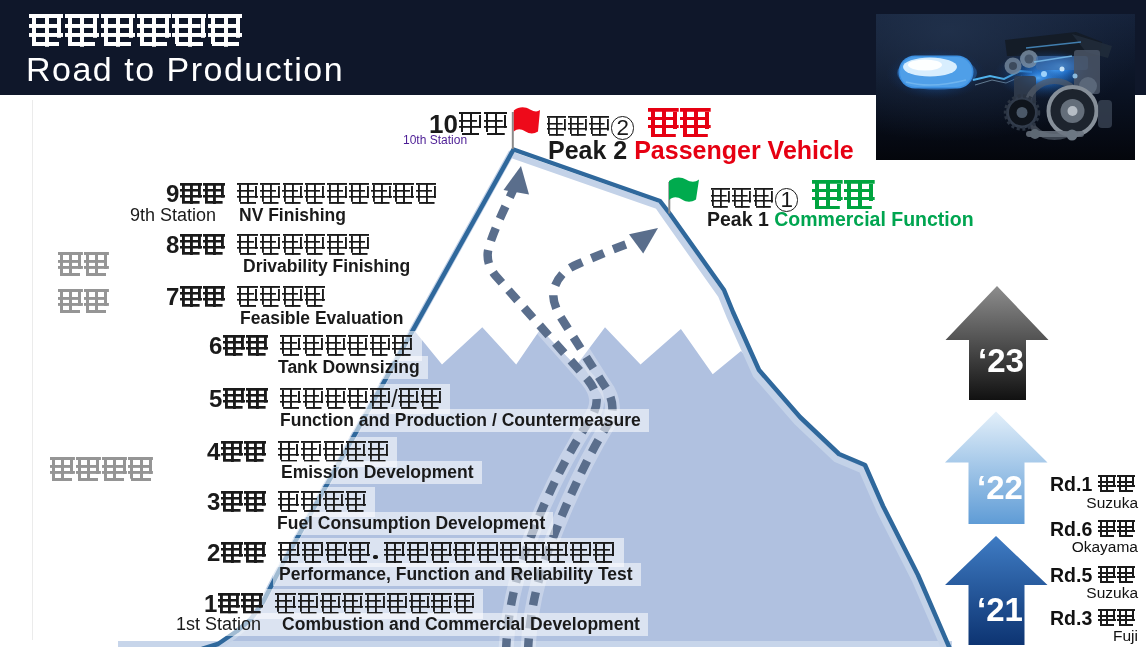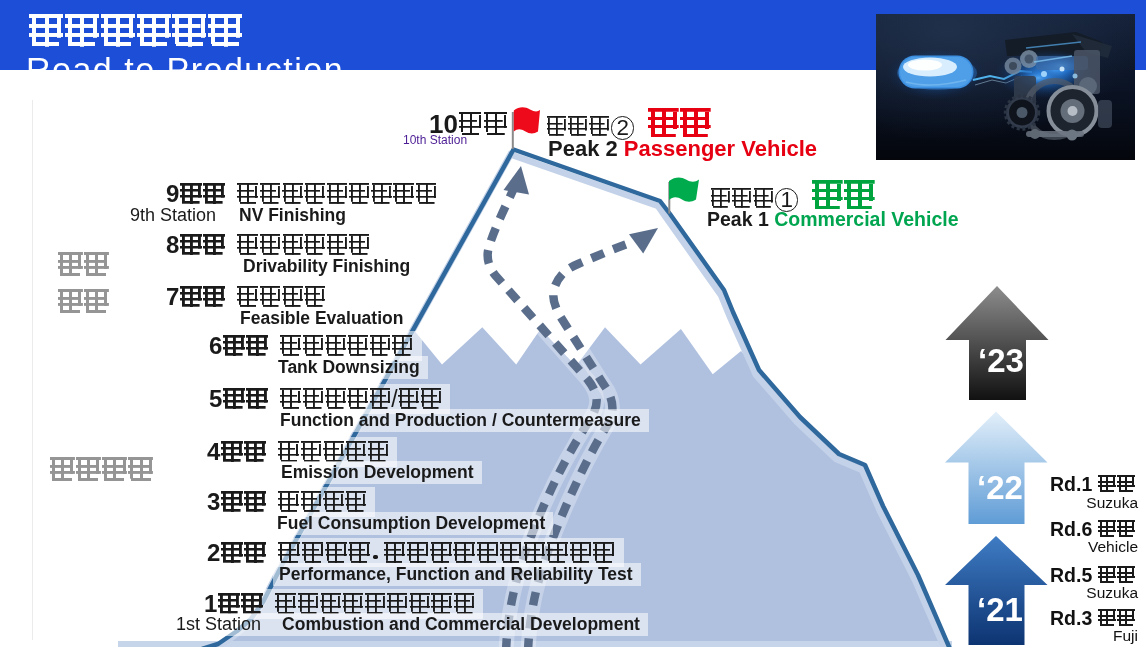--- a/index.html
+++ b/index.html
@@ -1,17 +1,17 @@
 <!DOCTYPE html>
 <html><head><meta charset="utf-8">
 <style>
 html,body{margin:0;padding:0}
 body{width:1146px;height:647px;overflow:hidden;position:relative;background:#fff;
  font-family:"Liberation Sans",sans-serif;}
-#hdr{position:absolute;left:0;top:0;width:1146px;height:70px;background:#1d4ed8;color:#fff}
+#hdr{position:absolute;left:0;top:0;width:1146px;height:95px;background:#0f172a;color:#fff}
 #t1{position:absolute;left:28px;top:11px;font-size:37px;font-weight:bold;--c:#fff;letter-spacing:3.5px}
 #t2{position:absolute;left:26px;top:50px;font-size:34px;font-weight:normal;letter-spacing:1.5px}
 #scene,#engine,.abs{position:absolute}
 #scene{left:0;top:0}
 #engine{left:876px;top:14px}
 .hz{display:inline-block;width:.92em;height:.88em;margin:0 .025em;vertical-align:-0.07em;--cc:var(--c,#1a1a1a);
 background:
  linear-gradient(var(--cc),var(--cc)) 50% 0/96% 9% no-repeat,
  linear-gradient(var(--cc),var(--cc)) 0% 36%/78% 8% no-repeat,
  linear-gradient(var(--cc),var(--cc)) 50% 66%/96% 8% no-repeat,
@@ -37,21 +37,21 @@
 .ln1 .num{letter-spacing:0}
 .ln1 .cn{margin-left:11px;font-weight:normal;font-size:23px}
 .ln2{white-space:nowrap;font-size:17.5px;line-height:19px;position:absolute;color:#1a1a1a}
 .ln2 .st{font-weight:normal;font-size:18px}
 .band{background:rgba(255,255,255,0.55);padding:2px 8px 2px 6px;margin-left:-6px;margin-top:-2px}
 #p10a{position:absolute;left:429px;top:109px;font-size:26px;font-weight:bold;color:#1a1a1a}
 #p10b{position:absolute;left:403px;top:133px;font-size:12px;color:#4c1d95}
 #pk2a{position:absolute;left:546px;top:105px;font-size:22px;color:#1a1a1a;white-space:nowrap}
 #pk2a .big{font-size:33px;font-weight:bold;color:#e60012;--c:#e60012;margin-left:12px;vertical-align:-1px}
 #pk2a .big,.gray{font-weight:bold}
-#pk2b{position:absolute;left:548px;top:136px;font-size:22px;font-weight:bold;color:#1a1a1a;white-space:nowrap}
+#pk2b{position:absolute;left:548px;top:136px;font-size:25px;font-weight:bold;color:#1a1a1a;white-space:nowrap}
 #pk2b span{color:#e60012}
 #pk1a{position:absolute;left:710px;top:177px;font-size:22px;color:#1a1a1a;white-space:nowrap}
 #pk1a .big{font-size:33px;font-weight:bold;color:#00a43f;--c:#00a43f;margin-left:12px;vertical-align:-1px}
 #pk1b{position:absolute;left:707px;top:208px;font-size:19.5px;font-weight:bold;color:#1a1a1a;white-space:nowrap}
 #pk1b span{color:#00a550}
 .gray{position:absolute;font-size:27px;font-weight:bold;color:#959595;--c:#959595;letter-spacing:2px}
 .rd{position:absolute;font-size:19.5px;font-weight:bold;color:#111;white-space:nowrap}
 .rd2{position:absolute;font-size:15.5px;color:#111;white-space:nowrap}
 #vline{position:absolute;left:32px;top:100px;width:1px;height:540px;background:#e2e2e2;opacity:.7}
 </style></head>
@@ -178,21 +178,21 @@
 <circle cx="199" cy="62" r="2.5" fill="#9fd4f7" opacity="0.8"></circle>
 </g>
 <rect width="259" height="146" fill="none"></rect>
 </svg>
 <div id="vline"></div>
 <div id="p10a">10<i class="hz"></i><i class="hz"></i></div>
 <div id="p10b">10th Station</div>
 <div id="pk2a"><i class="hz"></i><i class="hz"></i><i class="hz"></i><i class="circ">2</i><span class="big bld"><i class="hz"></i><i class="hz"></i></span></div>
 <div id="pk2b">Peak 2 <span>Passenger Vehicle</span></div>
 <div id="pk1a"><i class="hz"></i><i class="hz"></i><i class="hz"></i><i class="circ">1</i><span class="big bld"><i class="hz"></i><i class="hz"></i></span></div>
-<div id="pk1b">Peak 1 <span>Commercial Vehicle</span></div>
+<div id="pk1b">Peak 1 <span>Commercial Function</span></div>
 <div class="gray bld" style="left:57px;top:250px"><i class="hz"></i><i class="hz"></i></div>
 <div class="gray bld" style="left:57px;top:287px"><i class="hz"></i><i class="hz"></i></div>
 <div class="gray bld" style="left:49px;top:455px;letter-spacing:0"><i class="hz"></i><i class="hz"></i><i class="hz"></i><i class="hz"></i></div>
 <div class="ln1" style="left:166px;top:181px"><b class="num">9<i class="hz"></i><i class="hz"></i></b><span class="cn"><i class="hz"></i><i class="hz"></i><i class="hz"></i><i class="hz"></i><i class="hz"></i><i class="hz"></i><i class="hz"></i><i class="hz"></i><i class="hz"></i></span></div>
 <div class="ln2" style="left:130px;top:206px"><span class="st">9th Station</span></div>
 <div class="ln2" style="left:239px;top:206px"><b>NV Finishing</b></div>
 <div class="ln1" style="left:166px;top:232px"><b class="num">8<i class="hz"></i><i class="hz"></i></b><span class="cn"><i class="hz"></i><i class="hz"></i><i class="hz"></i><i class="hz"></i><i class="hz"></i><i class="hz"></i></span></div>
 <div class="ln2" style="left:243px;top:257px"><b>Drivability Finishing</b></div>
 <div class="ln1" style="left:166px;top:284px"><b class="num">7<i class="hz"></i><i class="hz"></i></b><span class="cn"><i class="hz"></i><i class="hz"></i><i class="hz"></i><i class="hz"></i></span></div>
 <div class="ln2" style="left:240px;top:309px"><b>Feasible Evaluation</b></div>
@@ -204,16 +204,16 @@
 <div class="ln2 band" style="left:281px;top:463px"><b>Emission Development</b></div>
 <div class="ln1 band" style="left:207px;top:489px"><b class="num">3<i class="hz"></i><i class="hz"></i></b><span class="cn"><i class="hz"></i><i class="hz"></i><i class="hz"></i><i class="hz"></i></span></div>
 <div class="ln2 band" style="left:277px;top:514px"><b>Fuel Consumption Development</b></div>
 <div class="ln1 band" style="left:207px;top:540px"><b class="num">2<i class="hz"></i><i class="hz"></i></b><span class="cn" style="font-size:24px"><i class="hz"></i><i class="hz"></i><i class="hz"></i><i class="hz"></i><i class="dn"></i><i class="hz"></i><i class="hz"></i><i class="hz"></i><i class="hz"></i><i class="hz"></i><i class="hz"></i><i class="hz"></i><i class="hz"></i><i class="hz"></i><i class="hz"></i></span></div>
 <div class="ln2 band" style="left:279px;top:565px"><b>Performance, Function and Reliability Test</b></div>
 <div class="ln1 band" style="left:204px;top:591px"><b class="num">1<i class="hz"></i><i class="hz"></i></b><span class="cn"><i class="hz"></i><i class="hz"></i><i class="hz"></i><i class="hz"></i><i class="hz"></i><i class="hz"></i><i class="hz"></i><i class="hz"></i><i class="hz"></i></span></div>
 <div class="ln2 band" style="left:176px;top:615px"><span class="st">1st Station</span><b style="margin-left:21px">Combustion and Commercial Development</b></div>
 <div class="rd" style="left:1050px;top:473px">Rd.1 <i class="hz"></i><i class="hz"></i></div>
 <div class="rd2" style="right:8px;top:494px">Suzuka</div>
 <div class="rd" style="left:1050px;top:518px">Rd.6 <i class="hz"></i><i class="hz"></i></div>
-<div class="rd2" style="right:8px;top:538px">Vehicle</div>
+<div class="rd2" style="right:8px;top:538px">Okayama</div>
 <div class="rd" style="left:1050px;top:564px">Rd.5 <i class="hz"></i><i class="hz"></i></div>
 <div class="rd2" style="right:8px;top:584px">Suzuka</div>
 <div class="rd" style="left:1050px;top:607px">Rd.3 <i class="hz"></i><i class="hz"></i></div>
 <div class="rd2" style="right:8px;top:627px">Fuji</div>
 </body></html>

